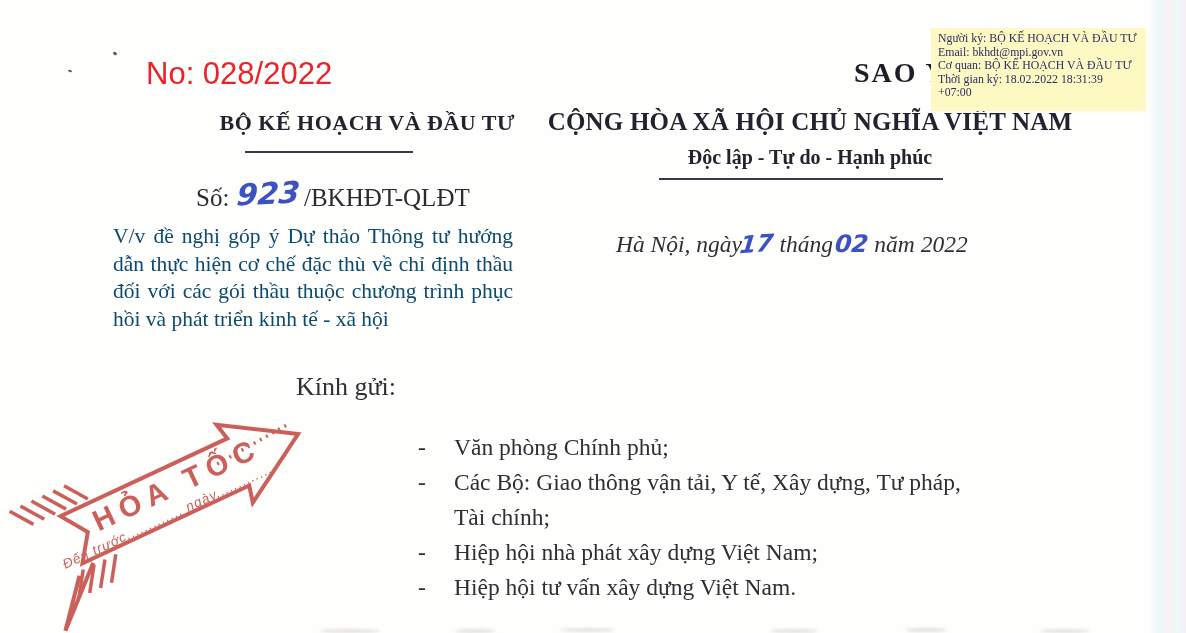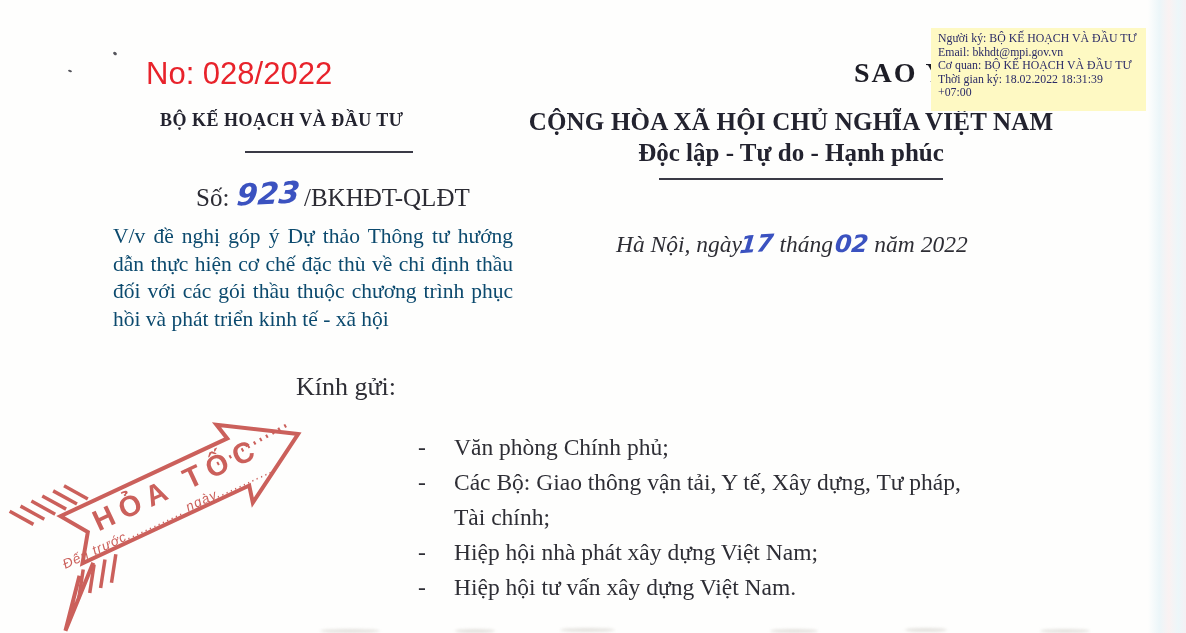--- a/index.html
+++ b/index.html
@@ -13,33 +13,33 @@
     position:absolute;left:146px;top:56px;
     font-family:"Liberation Sans", sans-serif;font-weight:400;
     font-size:31px;color:#e8232b;letter-spacing:0px;
   }
   .speck{position:absolute;background:#55555c;border-radius:50%;}
   .speck.a{left:113px;top:52px;width:4px;height:3px;transform:rotate(35deg);}
   .speck.b{left:68px;top:70px;width:4px;height:2px;transform:rotate(15deg);}
 
   
   .agency{
-    position:absolute;left:160px;top:110px;width:366px;text-align:left;
-    font-weight:700;font-size:18px;color:#23232f;letter-spacing:.5px;
+    position:absolute;left:149px;top:110px;width:366px;text-align:right;
+    font-weight:700;font-size:22px;color:#23232f;letter-spacing:.5px;
   }
   .agency-underline{
     position:absolute;left:245px;top:151px;width:168px;height:0;
     border-bottom:2.5px solid #3a3a46;
   }
   .motto{
-    position:absolute;left:517px;top:108px;width:548px;text-align:center;
+    position:absolute;left:536px;top:108px;width:548px;text-align:center;
     font-weight:700;color:#23232f;
   }
   .motto-l1{font-size:25px;letter-spacing:.2px;}
-  .motto-l2{font-size:25px;margin-top:3px;}
+  .motto-l2{font-size:20px;margin-top:10px;}
   .motto-underline{
     position:absolute;left:659px;top:178px;width:284px;height:0;
     border-bottom:2.5px solid #3a3a46;
   }
 
   
   .ref-line{position:absolute;left:196px;top:178px;font-size:25px;color:#2b2b33;}
   .ref-line .hand{
     display:inline-block;font-weight:700;font-style:italic;
     font-size:30px;color:#3b52c0;transform:skewX(-8deg) rotate(-3deg);

